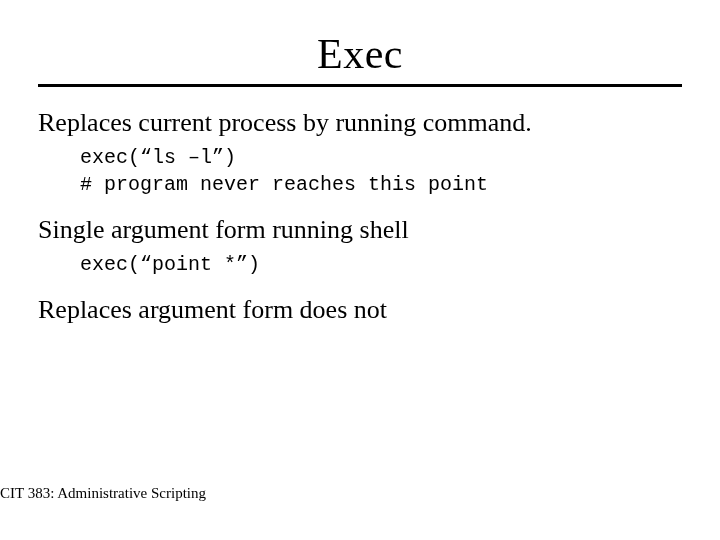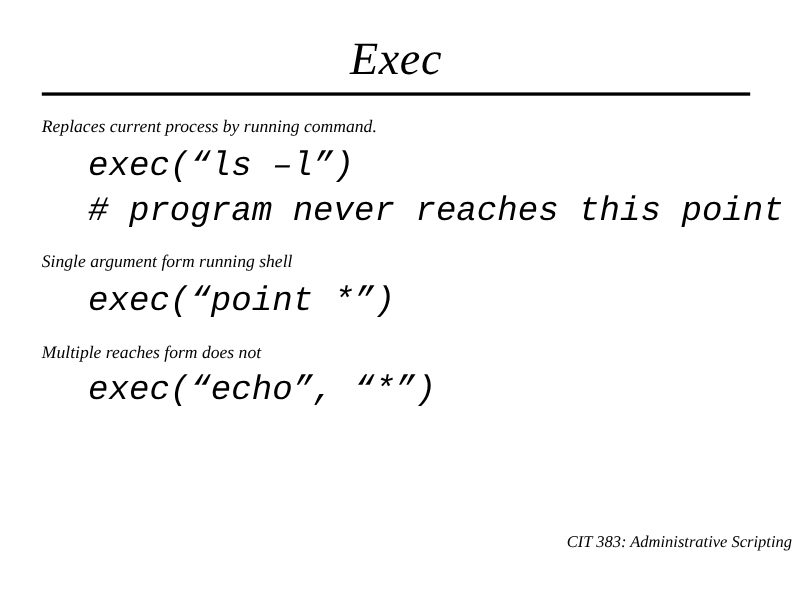--- a/index.html
+++ b/index.html
@@ -1,19 +1,18 @@
 <!DOCTYPE html>
 <html><head>
   <meta charset="utf-8">
   <style>
     * {
       margin: 0;
       padding: 0;
       box-sizing: border-box;
-      font-style: italic;
     }
     body {
       width: 720px;
       height: 540px;
       background: #ffffff;
       font-family: 'Times New Roman', Times, serif;
       color: #000000;
       padding: 0;
       overflow: hidden;
     }
@@ -29,53 +28,51 @@
       text-align: center;
       margin-bottom: 6px;
       letter-spacing: 0.5px;
     }
     .title-rule {
       border: none;
       border-top: 3px solid #000;
       margin: 0 0 18px 0;
     }
     .body-text {
-      font-size: 16px;
+      font-size: 26px;
       line-height: 1.35;
       margin-bottom: 4px;
     }
     .code-block {
       font-family: 'Courier New', Courier, monospace;
-      font-size: 31px;
+      font-size: 20px;
       line-height: 1.35;
       margin-left: 42px;
       margin-bottom: 14px;
       white-space: pre;
     }
     .footer {
       position: absolute;
       bottom: 38px;
       left: 0;
       width: 100%;
-      text-align: right;
+      text-align: left;
       font-size: 15px;
-      padding-left: 15px;
     }
   </style>
 </head>
 <body>
 
 <div class="slide">
   <h1 class="title">Exec</h1>
   <hr class="title-rule">
 
   <div class="body-text">Replaces current process by running command.</div>
   <div class="code-block">exec(“ls –l”)
 # program never reaches this point</div>
 
   <div class="body-text">Single argument form running shell</div>
   <div class="code-block">exec(“point *”)</div>
 
-  <div class="body-text">Multiple reaches form does not</div>
-  <div class="code-block">exec(“echo”, “*”)</div>
+  <div class="body-text">Replaces argument form does not</div>
 
   <div class="footer">CIT 383: Administrative Scripting</div>
 </div>
 
 </body></html>

